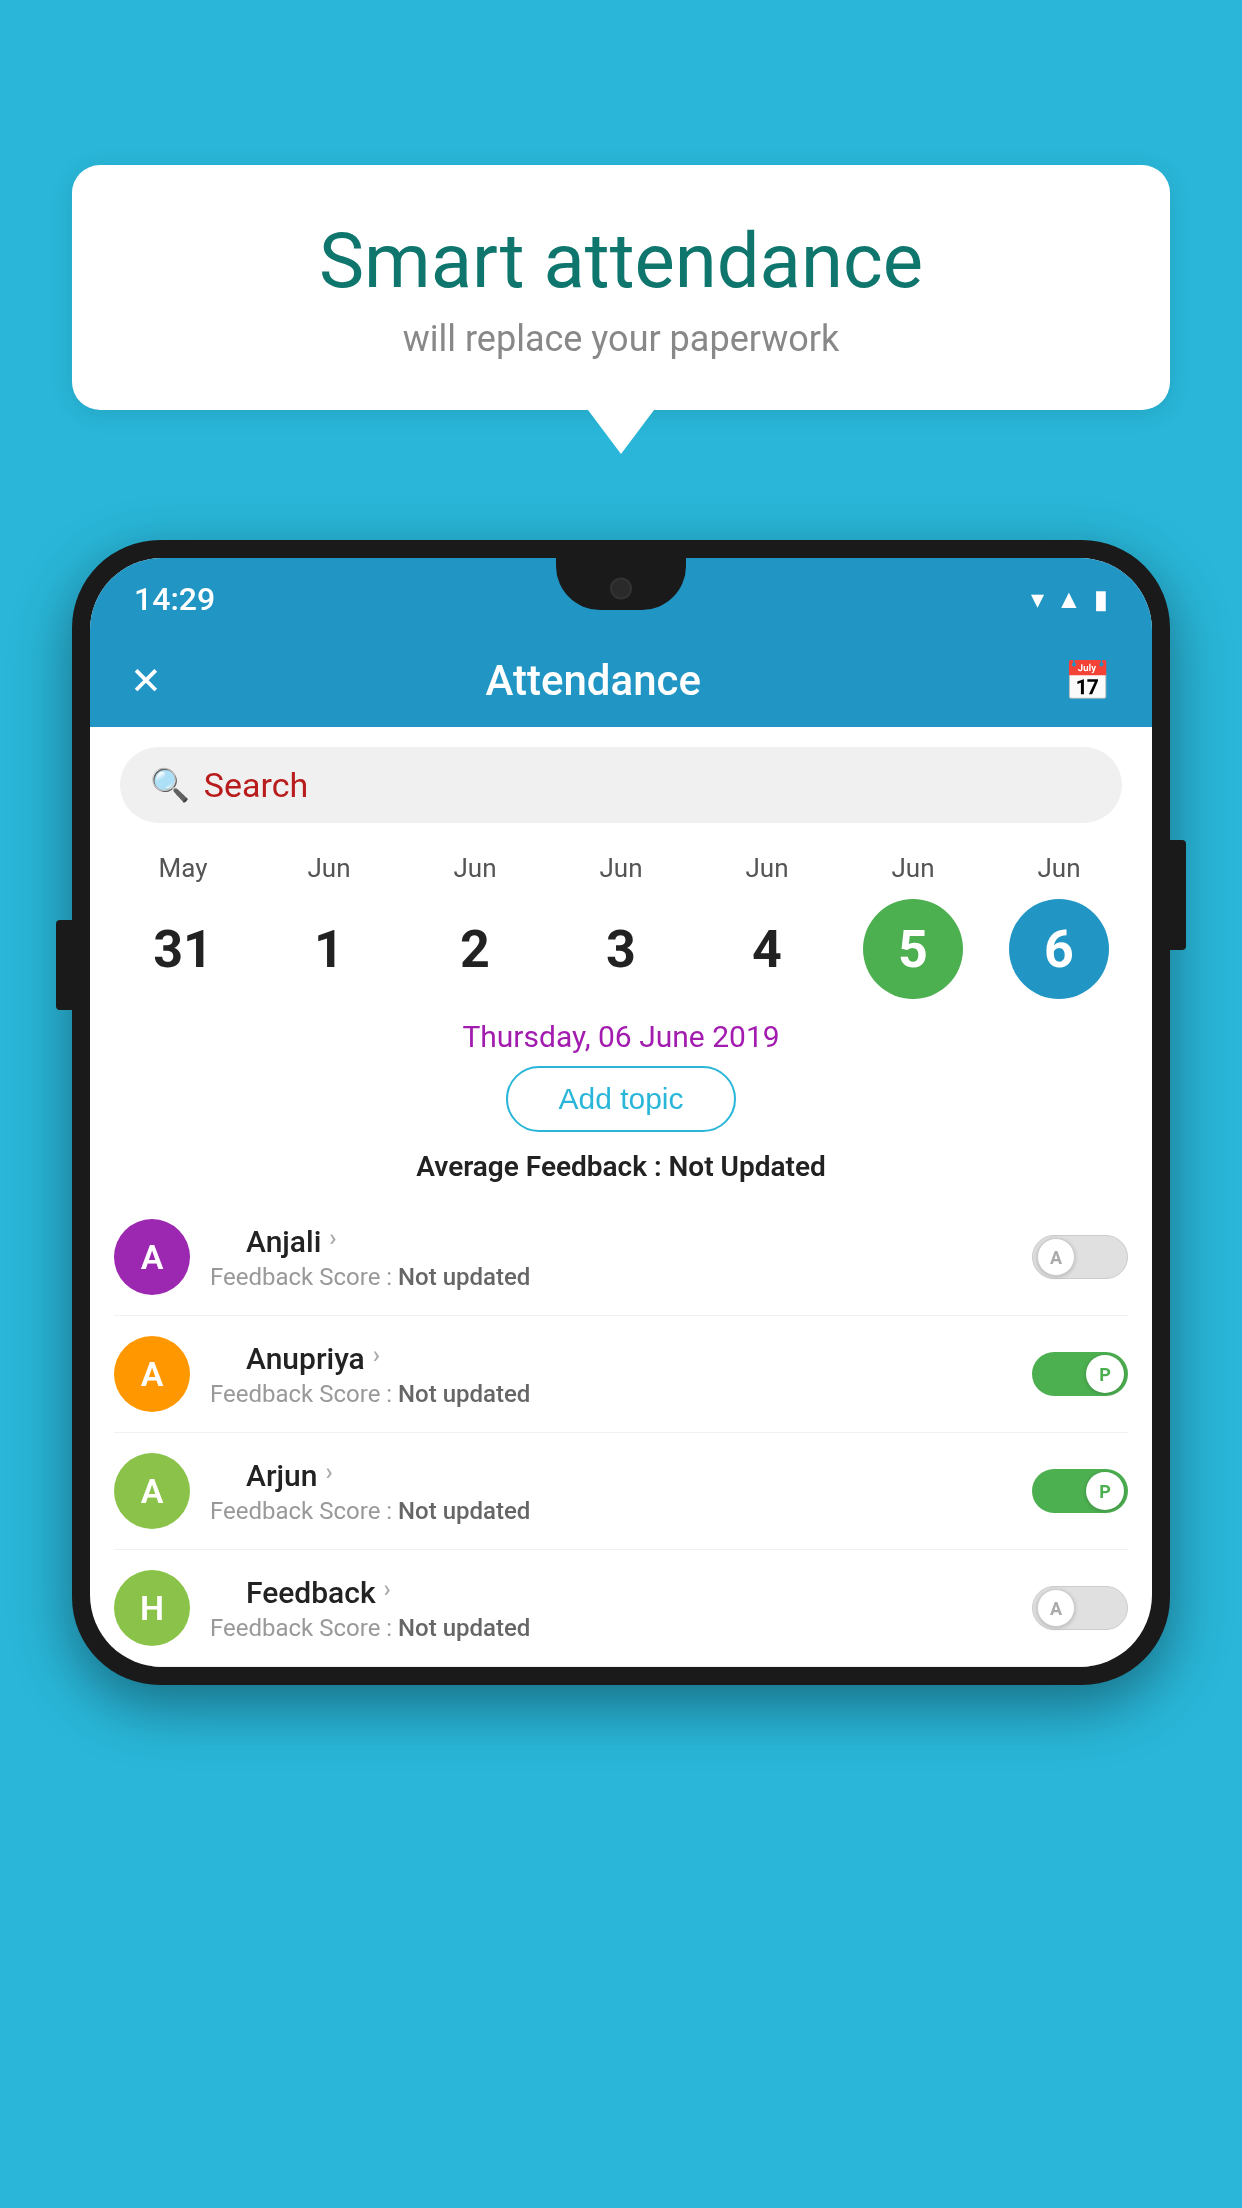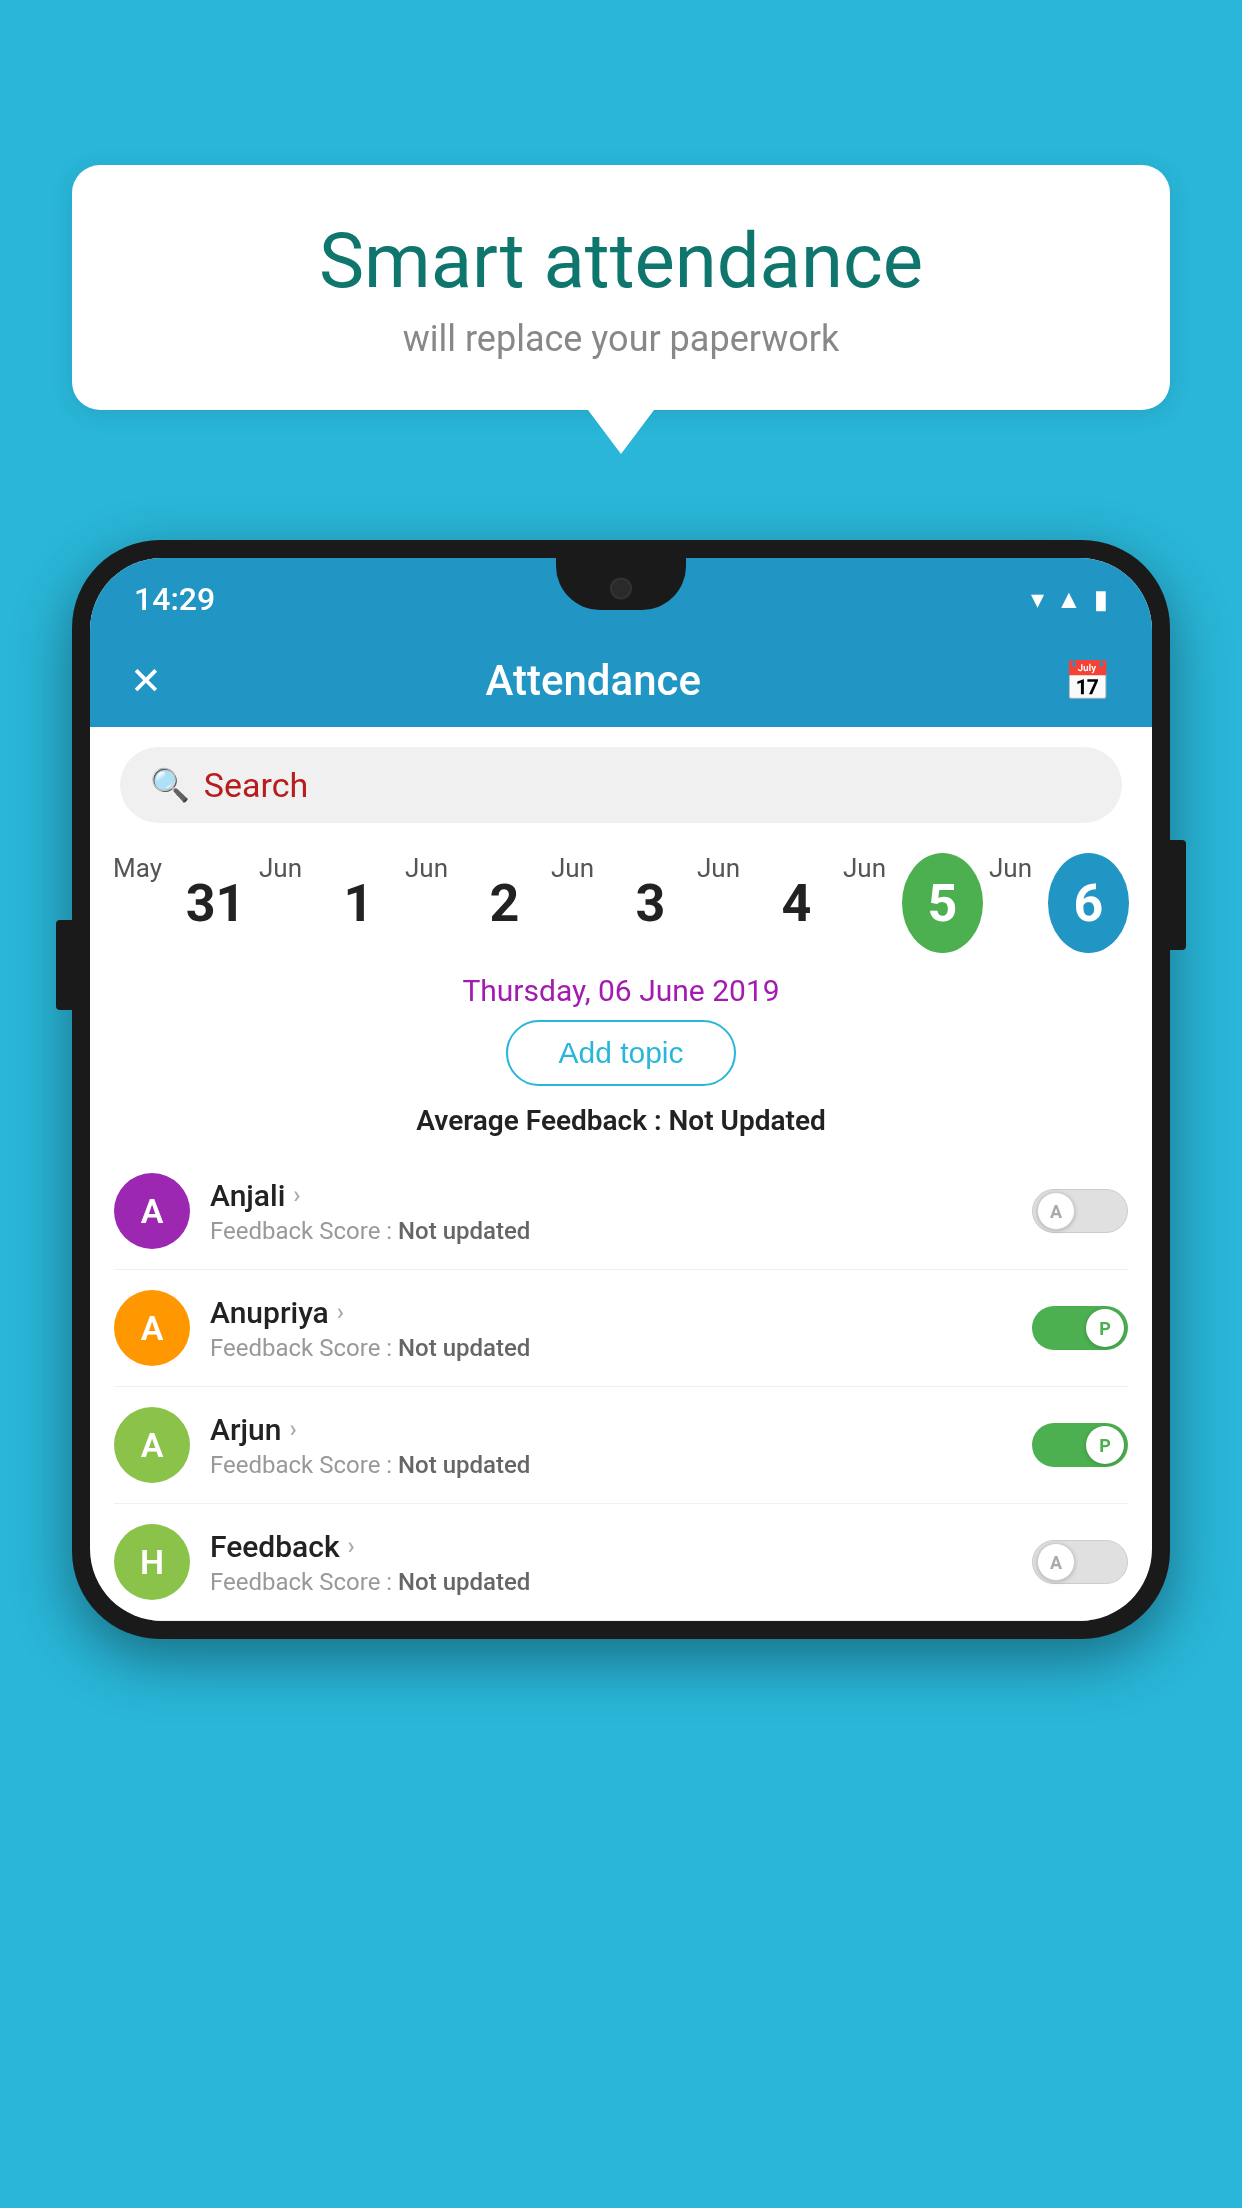--- a/index.html
+++ b/index.html
@@ -187,21 +187,22 @@
 
     
     .calendar-strip {
       padding: 10px 20px 0 20px;
       display: flex;
       justify-content: space-around;
       align-items: center;
     }
     .cal-col {
       display: flex;
-      flex-direction: row;
+      flex-direction: column;
+      align-items: center;
       gap: 16px;
       width: 140px;
     }
     .cal-month {
       font-size: 26px;
       color: #555;
       font-weight: 400;
     }
     .cal-day {
       font-size: 52px;
@@ -283,22 +284,22 @@
       flex-shrink: 0;
     }
     .student-info {
       flex: 1;
     }
     .student-name {
       font-size: 30px;
       color: #222;
       font-weight: 500;
       display: flex;
-      align-items: center;
       gap: 8px;
+      margin-left: 36px;
     }
     .chevron {
       color: #aaa;
       font-size: 24px;
     }
     .feedback-score {
       font-size: 24px;
       color: #999;
       margin-top: 4px;
     }

